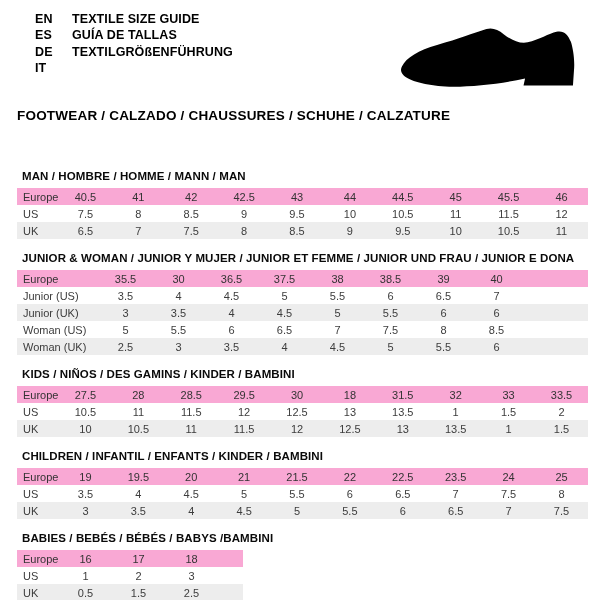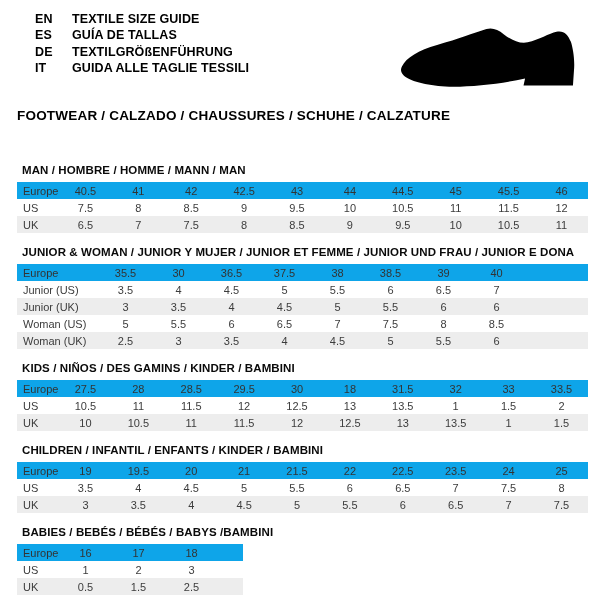--- a/index.html
+++ b/index.html
@@ -13,32 +13,32 @@
   .lang-code { width:37px; flex:0 0 37px;padding-left:13px; }
   
   .footwear-line { position:absolute; left:17px; top:108px; font-weight:bold; font-size:13.5px; letter-spacing:0.2px; }
   
   .shoe { position:absolute; left:400px; top:28px; width:175px; height:66px; }
   .shoe svg { display:block; width:100%; height:100%; }
   
   .sections { position:absolute; left:17px; top:164px; width:571px; }
   .size-section + .size-section { margin-top:13px; }
   .size-section h2 {
-    font-size:11.5px; font-weight:bold; margin:0 0 5px 0; padding-left:5px;
+    font-size:11.5px; font-weight:bold; margin:6px 0 5px 0; padding-left:5px;
     letter-spacing:0.1px; line-height:13px; color:#0a0a0a;
   }
   table.size-table { border-collapse:collapse; table-layout:fixed; }
   table.tbl-wide   { width:571px; }
   table.tbl-narrow { width:226px; }
   .size-table td {
     height:17px; padding:0; font-size:11px; color:#3c3c3c;
     text-align:center; white-space:nowrap; vertical-align:middle;
   }
   .size-table td.lbl { text-align:left; padding-left:6px; overflow:visible; }
-  .size-table tr.hdr td { background:#0ea5e9; color:#333; }
+  .size-table tr.hdr td { background:#f9a8d4; color:#333; }
   .size-table tr.alt td { background:#ededed; }
 </style>
 </head>
 <body>
 
 <div class="page">
 
   <div class="lang-block">
     <div class="lang-row">
       <span class="lang-code">EN</span>
@@ -47,21 +47,20 @@
     <div class="lang-row">
       <span class="lang-code">ES</span>
       <span class="lang-label">GUÍA DE TALLAS</span>
     </div>
     <div class="lang-row">
       <span class="lang-code">DE</span>
       <span class="lang-label">TEXTILGRÖßENFÜHRUNG</span>
     </div>
     <div class="lang-row">
       <span class="lang-code">IT</span>
-      <span class="lang-label">GUIDA ALLE TAGLIE TESSILI</span>
     </div>
   </div>
 
   <div class="shoe">
     <svg viewBox="0 0 170 62" preserveAspectRatio="none" aria-hidden="true">
       <path fill="#000000" d="M 2 36
         C 6 28, 18 21, 36 16
         C 58 10, 70 5, 84 1
         C 90 -0.5, 95 1.5, 101 6
         C 109 12, 117 15, 124 13.5

